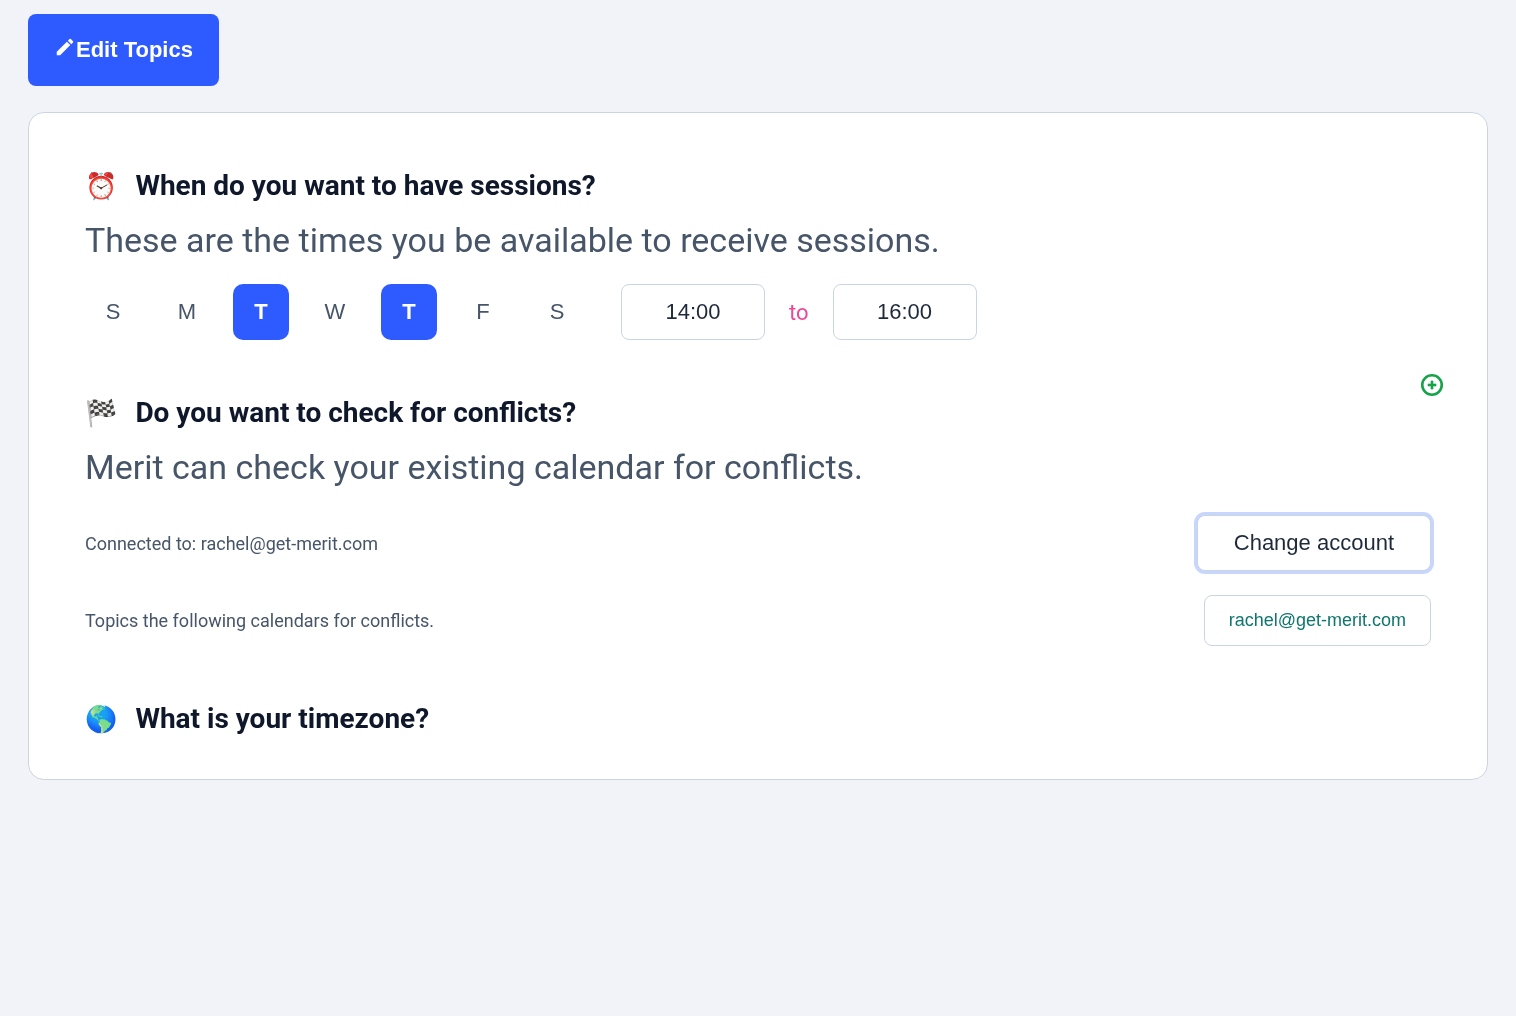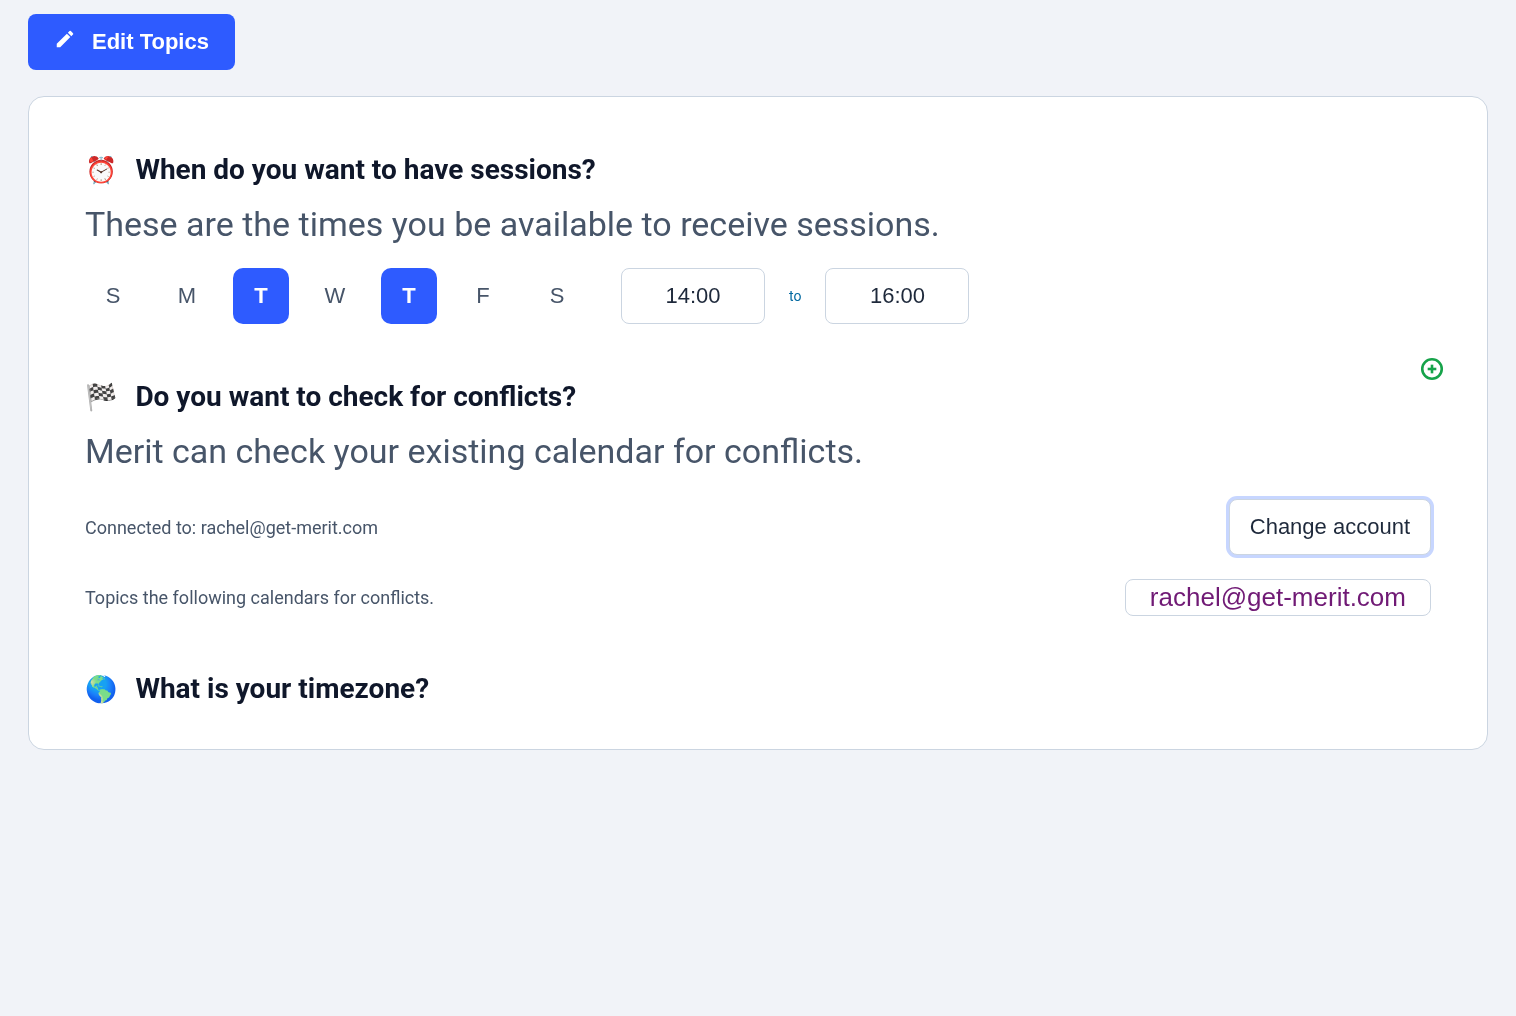--- a/index.html
+++ b/index.html
@@ -22,26 +22,25 @@
   .page-title {
     font-size: 34px;
     font-weight: 700;
     color: #0f172a;
   }
   .btn-primary {
     background: #2e5bff;
     color: #ffffff;
     border: none;
     border-radius: 8px;
-    padding: 14px 26px;
+    padding: 22px 26px;
     font-size: 22px;
     font-weight: 600;
     display: inline-flex;
     align-items: center;
-    gap: 16px;
     cursor: pointer;
   }
   .btn-primary svg { width: 22px; height: 22px; fill: #ffffff; }
   .card {
     background: #ffffff;
     border: 1px solid #cbd5e1;
     border-radius: 16px;
     padding: 56px 56px 44px 56px;
     position: relative;
   }
@@ -96,22 +95,22 @@
     width: 144px;
     height: 56px;
     border: 1px solid #cbd5e1;
     border-radius: 8px;
     background: #ffffff;
     color: #1e293b;
     font-size: 22px;
     text-align: center;
   }
   .to-label {
-    font-size: 14px;
-    color: #0369a1;
+    font-size: 22px;
+    color: #ec4899;
     padding: 0 6px;
   }
   .add-row-btn {
     position: absolute;
     right: 40px;
     top: 258px;
     width: 30px;
     height: 30px;
     background: transparent;
     border: none;
@@ -133,33 +132,33 @@
   .row-text {
     font-size: 18px;
     color: #475569;
   }
   .btn-outline {
     background: #ffffff;
     border: 1px solid #cbd5e1;
     border-radius: 8px;
     color: #1e293b;
     font-size: 22px;
-    padding: 14px 20px;
+    padding: 14px 36px;
     cursor: pointer;
   }
   .btn-outline.focus-ring {
     box-shadow: 0 0 0 3px #c7d6ff;
   }
   .select-outline {
     background: #ffffff;
     border: 1px solid #cbd5e1;
     border-radius: 8px;
-    color: #701a75;
-    font-size: 26px;
-    padding: 2px 24px;
+    color: #0f766e;
+    font-size: 18px;
+    padding: 14px 24px;
     cursor: pointer;
     min-width: 200px;
   }
 
   .tz-row {
     display: flex;
     justify-content: space-between;
     align-items: center;
   }
 </style>

